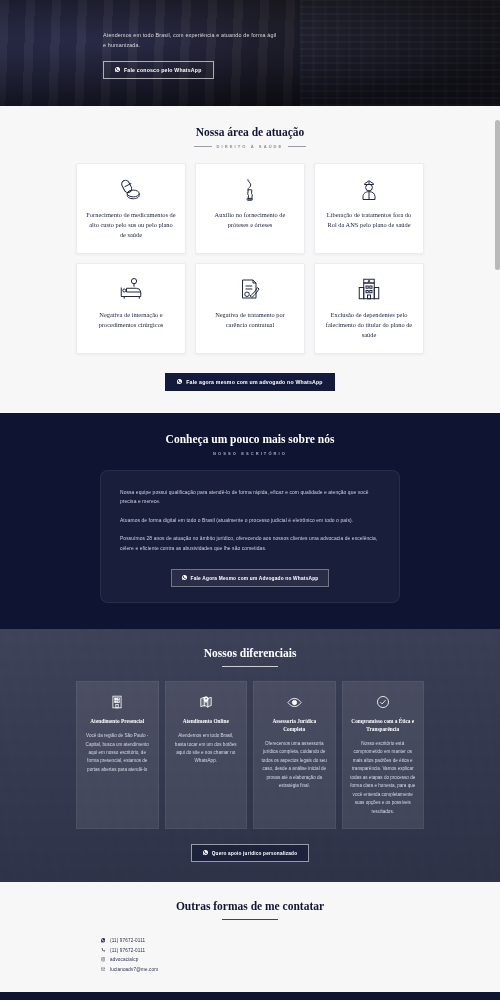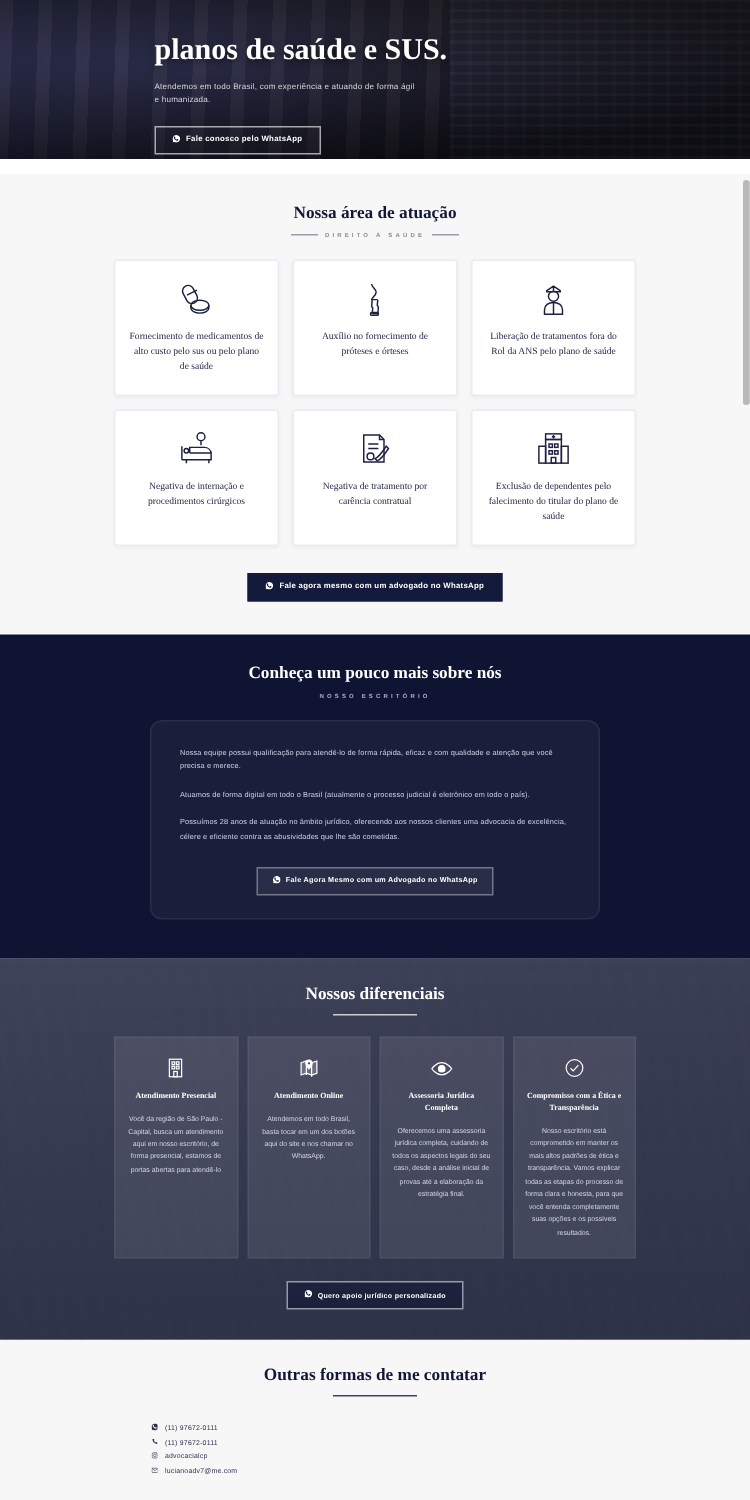--- a/index.html
+++ b/index.html
@@ -56,21 +56,21 @@
     font-size: 5.2px; letter-spacing: .2px; font-weight: 700;
     padding: 5px 11px; cursor: pointer; text-decoration: none;
   }
   .btn-ghost {
     margin-top: 11px; border: 1px solid rgba(255,255,255,.62);
     color: #fff; background: rgba(255,255,255,.02);
   }
   .wa { font-size: 5.4px; }
 
   
-  .sec-areas { background: #f7f7f8; padding: 20px 0 22px; margin-top: 10px; }
+  .sec-areas { background: #f7f7f8; padding: 20px 0 22px; }
   .sec-title {
     font-family: "Liberation Serif", serif; text-align: center;
     font-size: 11.5px; font-weight: 700; color: #121735;
   }
   .eyebrow {
     display: flex; align-items: center; justify-content: center; gap: 5px;
     margin-top: 6px;
   }
   .eyebrow span {
     font-size: 4px; letter-spacing: 2.1px; color: #8a8c99; font-weight: 700;
@@ -206,21 +206,20 @@
 <div class="page">
 
   <section class="hero">
     <div class="hero-photo"></div>
     <div class="hero-cols"></div>
     <div class="hero-right"></div>
     <div class="hero-vignette"></div>
     <div class="hero-inner">
       <h1 class="hero-title">
         <br>
-        <span>planos de saúde e SUS.</span>
       </h1>
       <p class="hero-sub">Atendemos em todo Brasil, com experiência e atuando de forma ágil e humanizada.</p>
       <a class="btn btn-ghost" href="#">
         <span class="wa">
           <svg width="5" height="5" viewBox="0 0 16 16">
               <path fill="#fff" d="M8 0a8 8 0 0 0-6.9 12l-1 3.7 3.8-1A8 8 0 1 0 8 0zm4.2 11.2c-.2.5-1 1-1.5 1-.4 0-.9.2-2.9-.6-2.4-1-4-3.5-4.1-3.7-.1-.2-1-1.3-1-2.5s.6-1.8.9-2c.2-.3.5-.3.6-.3h.5c.2 0 .4 0 .6.4l.7 1.8c.1.2 0 .4-.1.5l-.3.4c-.1.1-.3.3-.1.5.1.3.6 1 1.3 1.6.9.8 1.6 1 1.9 1.2.2 0 .4 0 .5-.1l.6-.8c.2-.2.3-.2.5-.1l1.7.8c.2.1.4.2.4.3.1.1.1.6-.1 1.1z"></path>
             </svg>
         </span>
         <span>Fale conosco pelo WhatsApp</span>
       </a>

